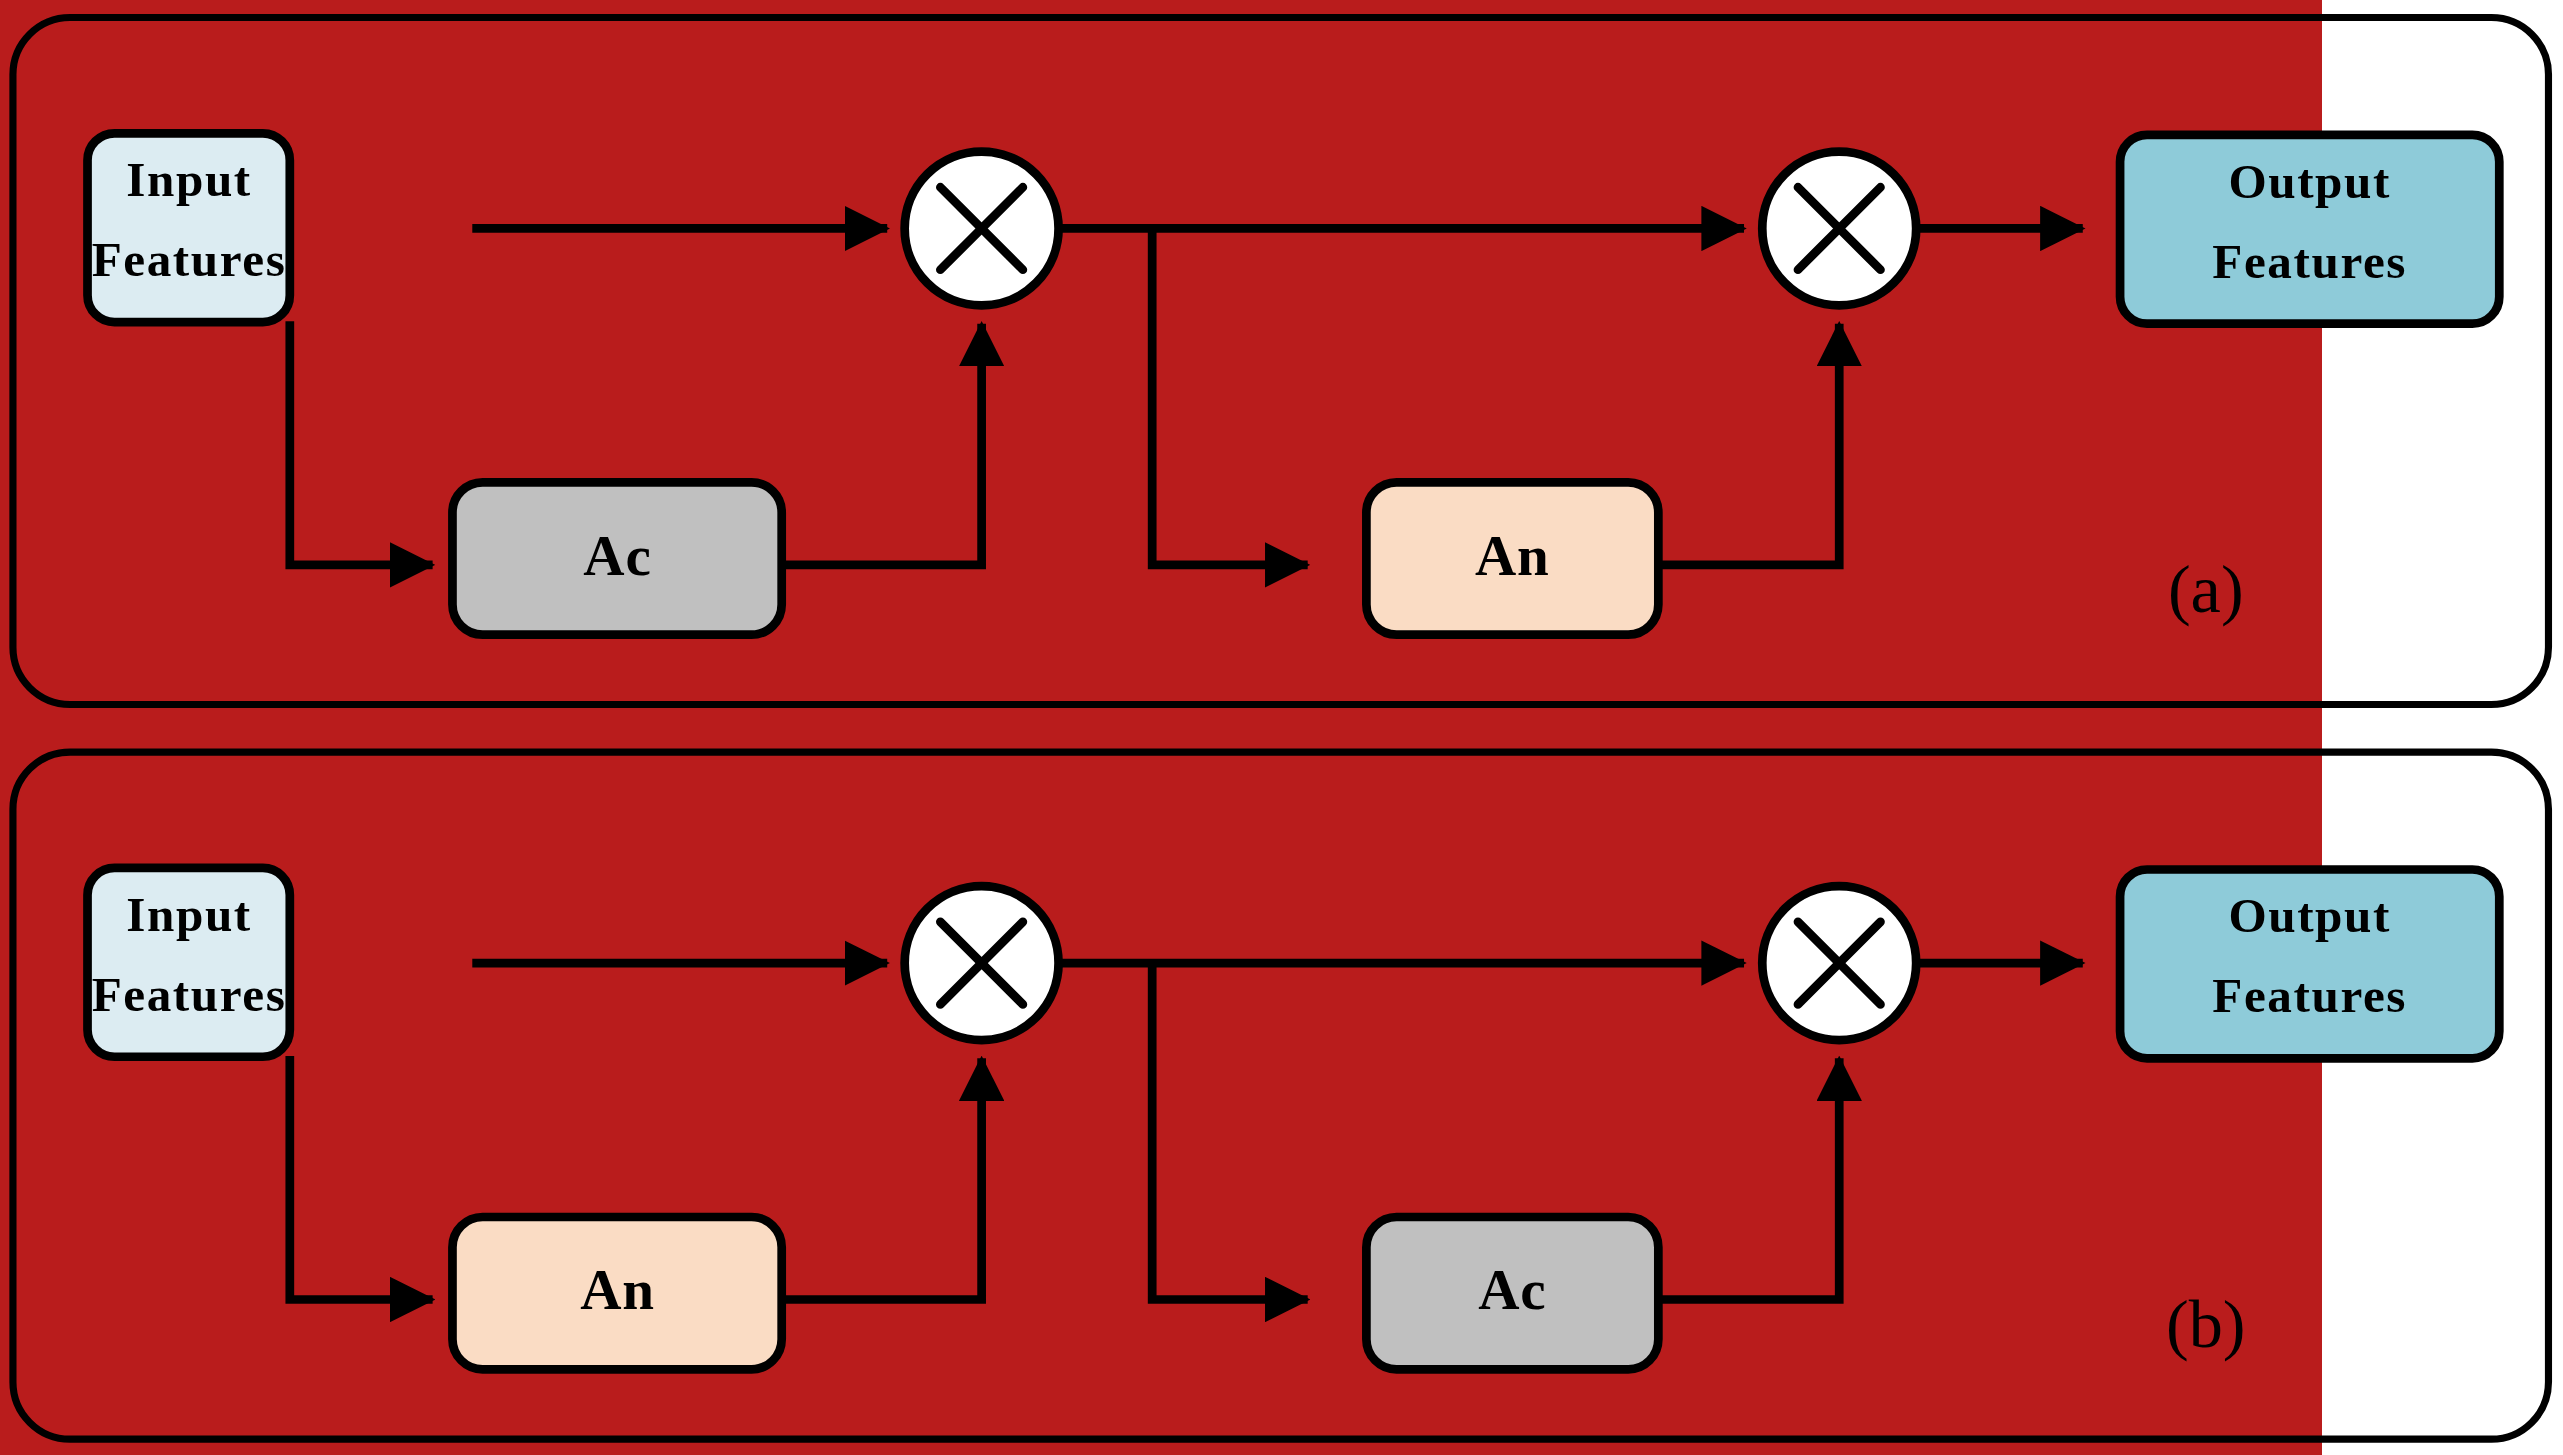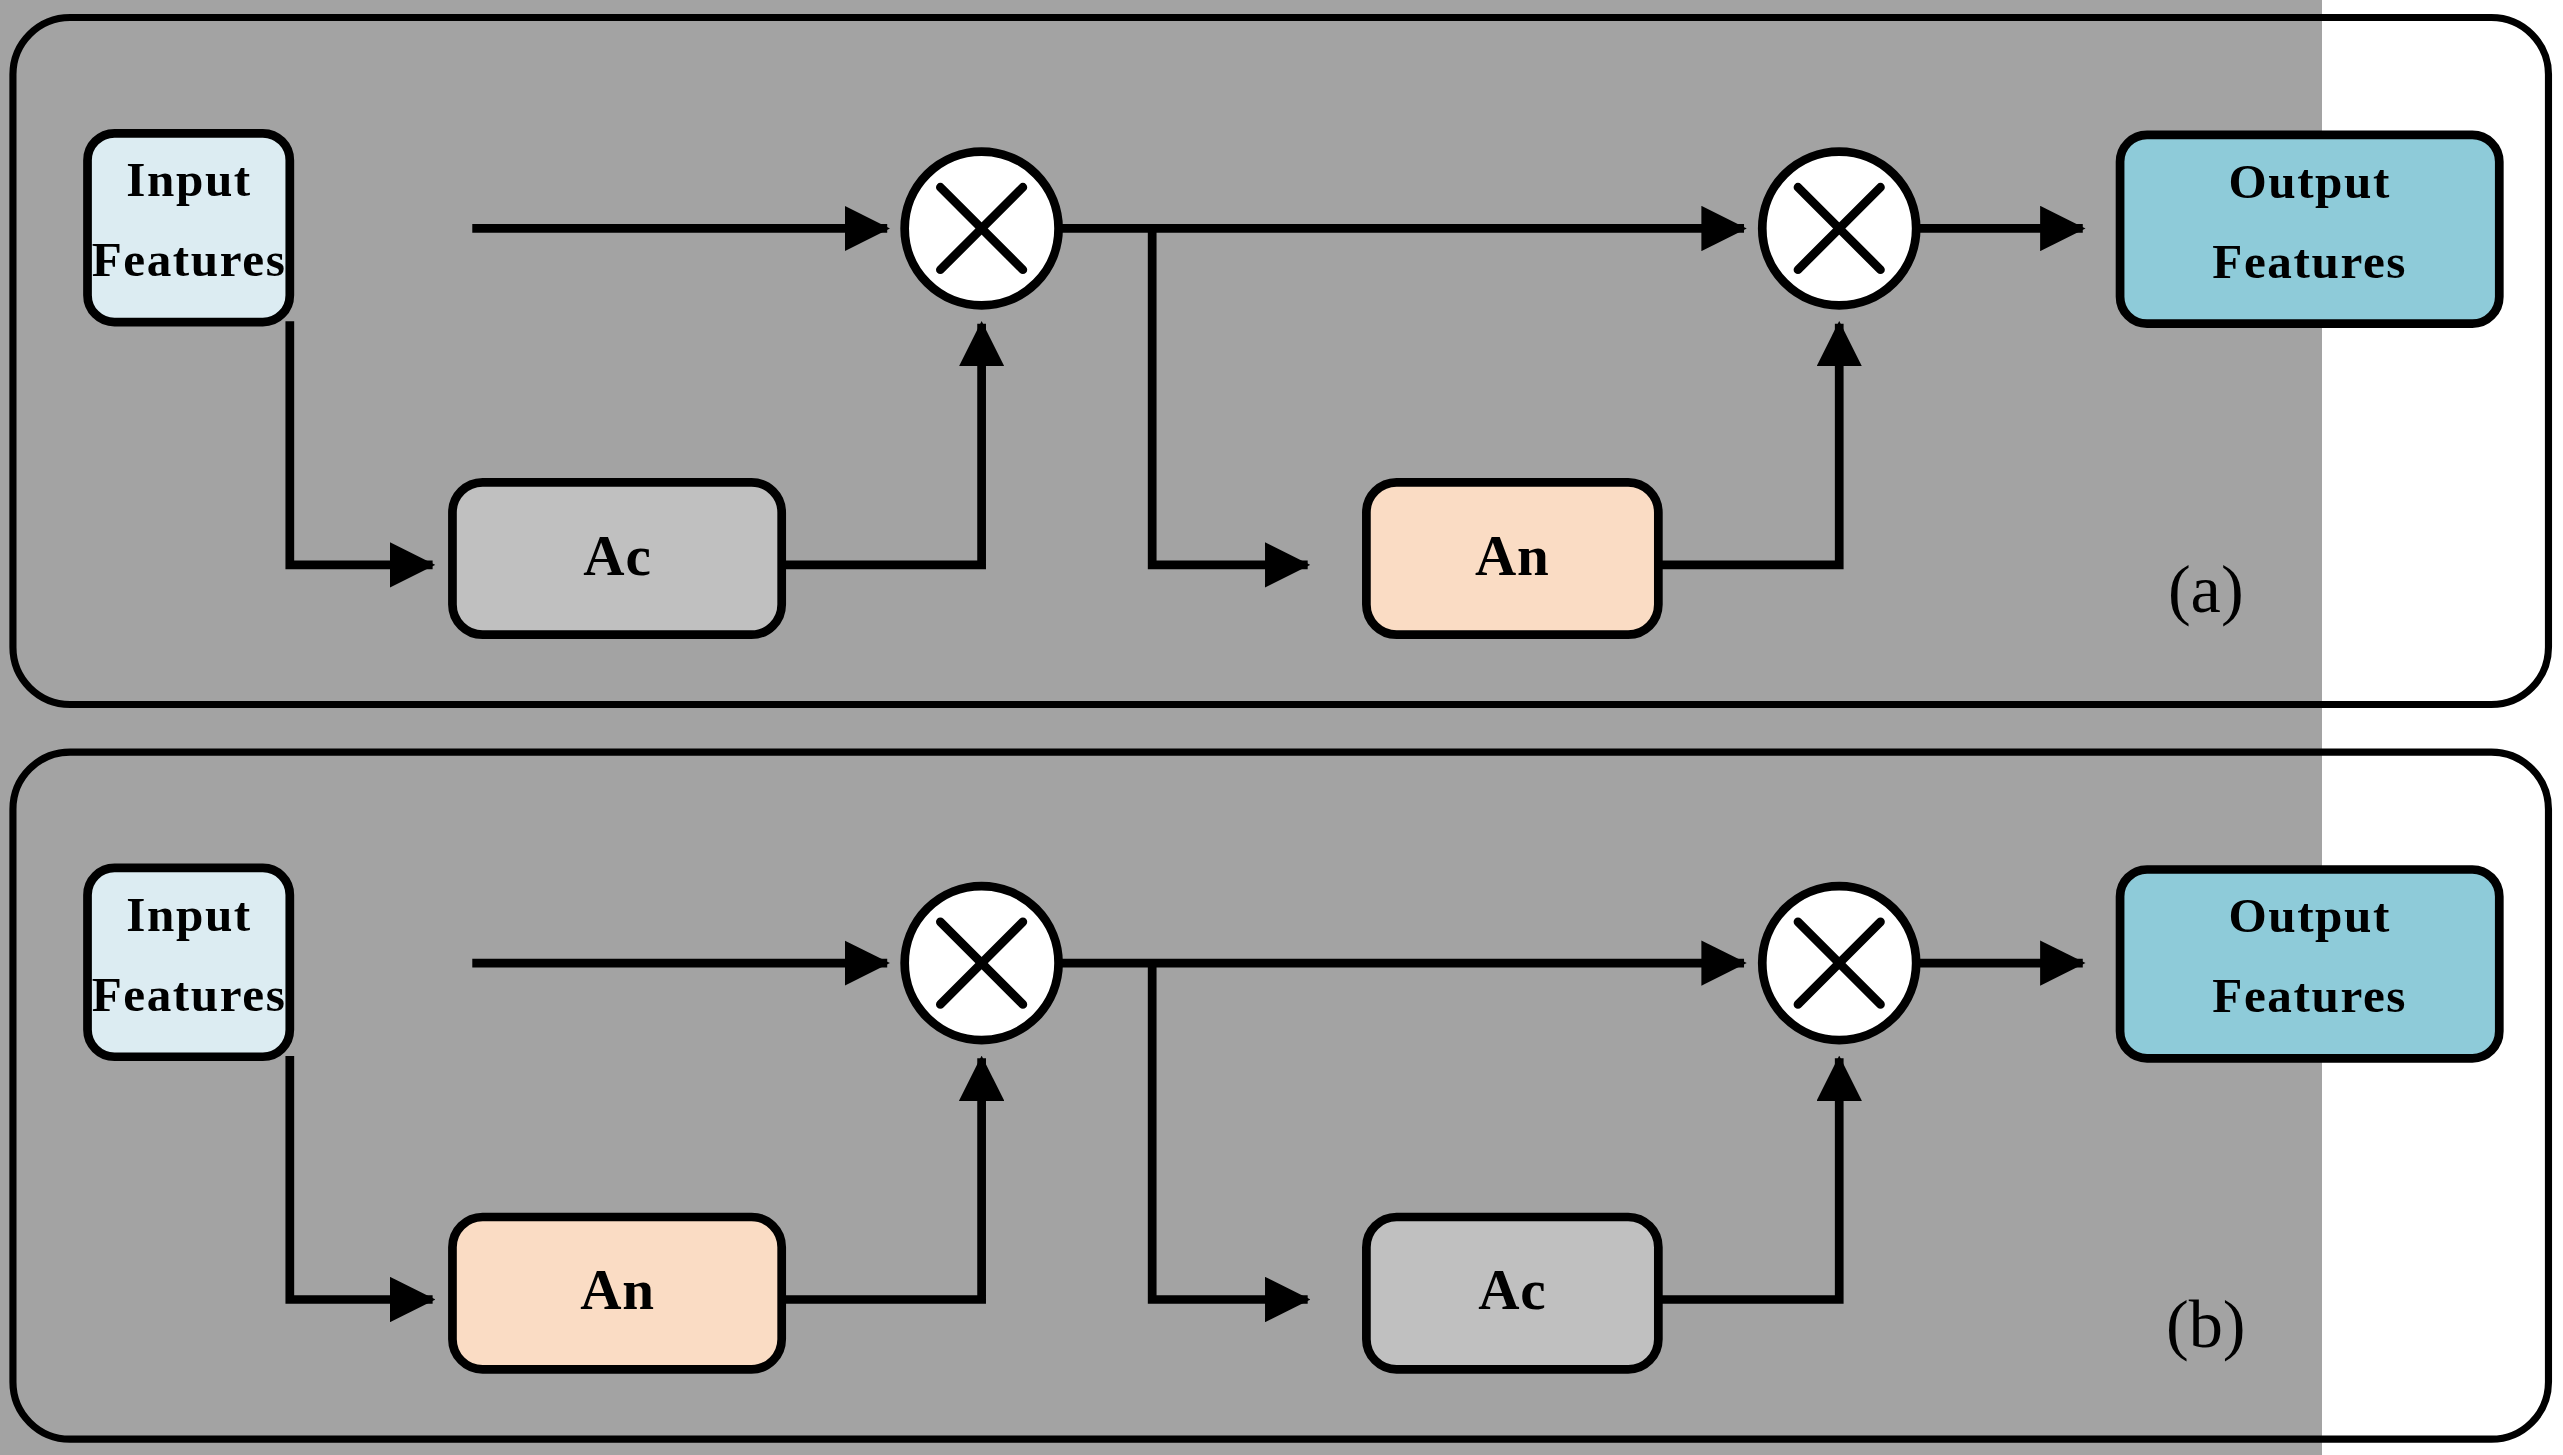--- a/index.html
+++ b/index.html
@@ -10,21 +10,21 @@
   body {
     width: 2563px;
     height: 1455px;
     font-family: "Liberation Serif", "DejaVu Serif", serif;
     overflow: hidden;
   }
   #diagram-root {
     position: relative;
     width: 2322px;
     height: 1455px;
-    background: #a3a3a3;
+    background: #b91c1c;
   }
   svg.diagram-canvas {
     display: block;
     width: 2563px;
     height: 1455px;
   }
   .panel-frame {
     fill: none;
     stroke: #000000;
     stroke-width: 9;

